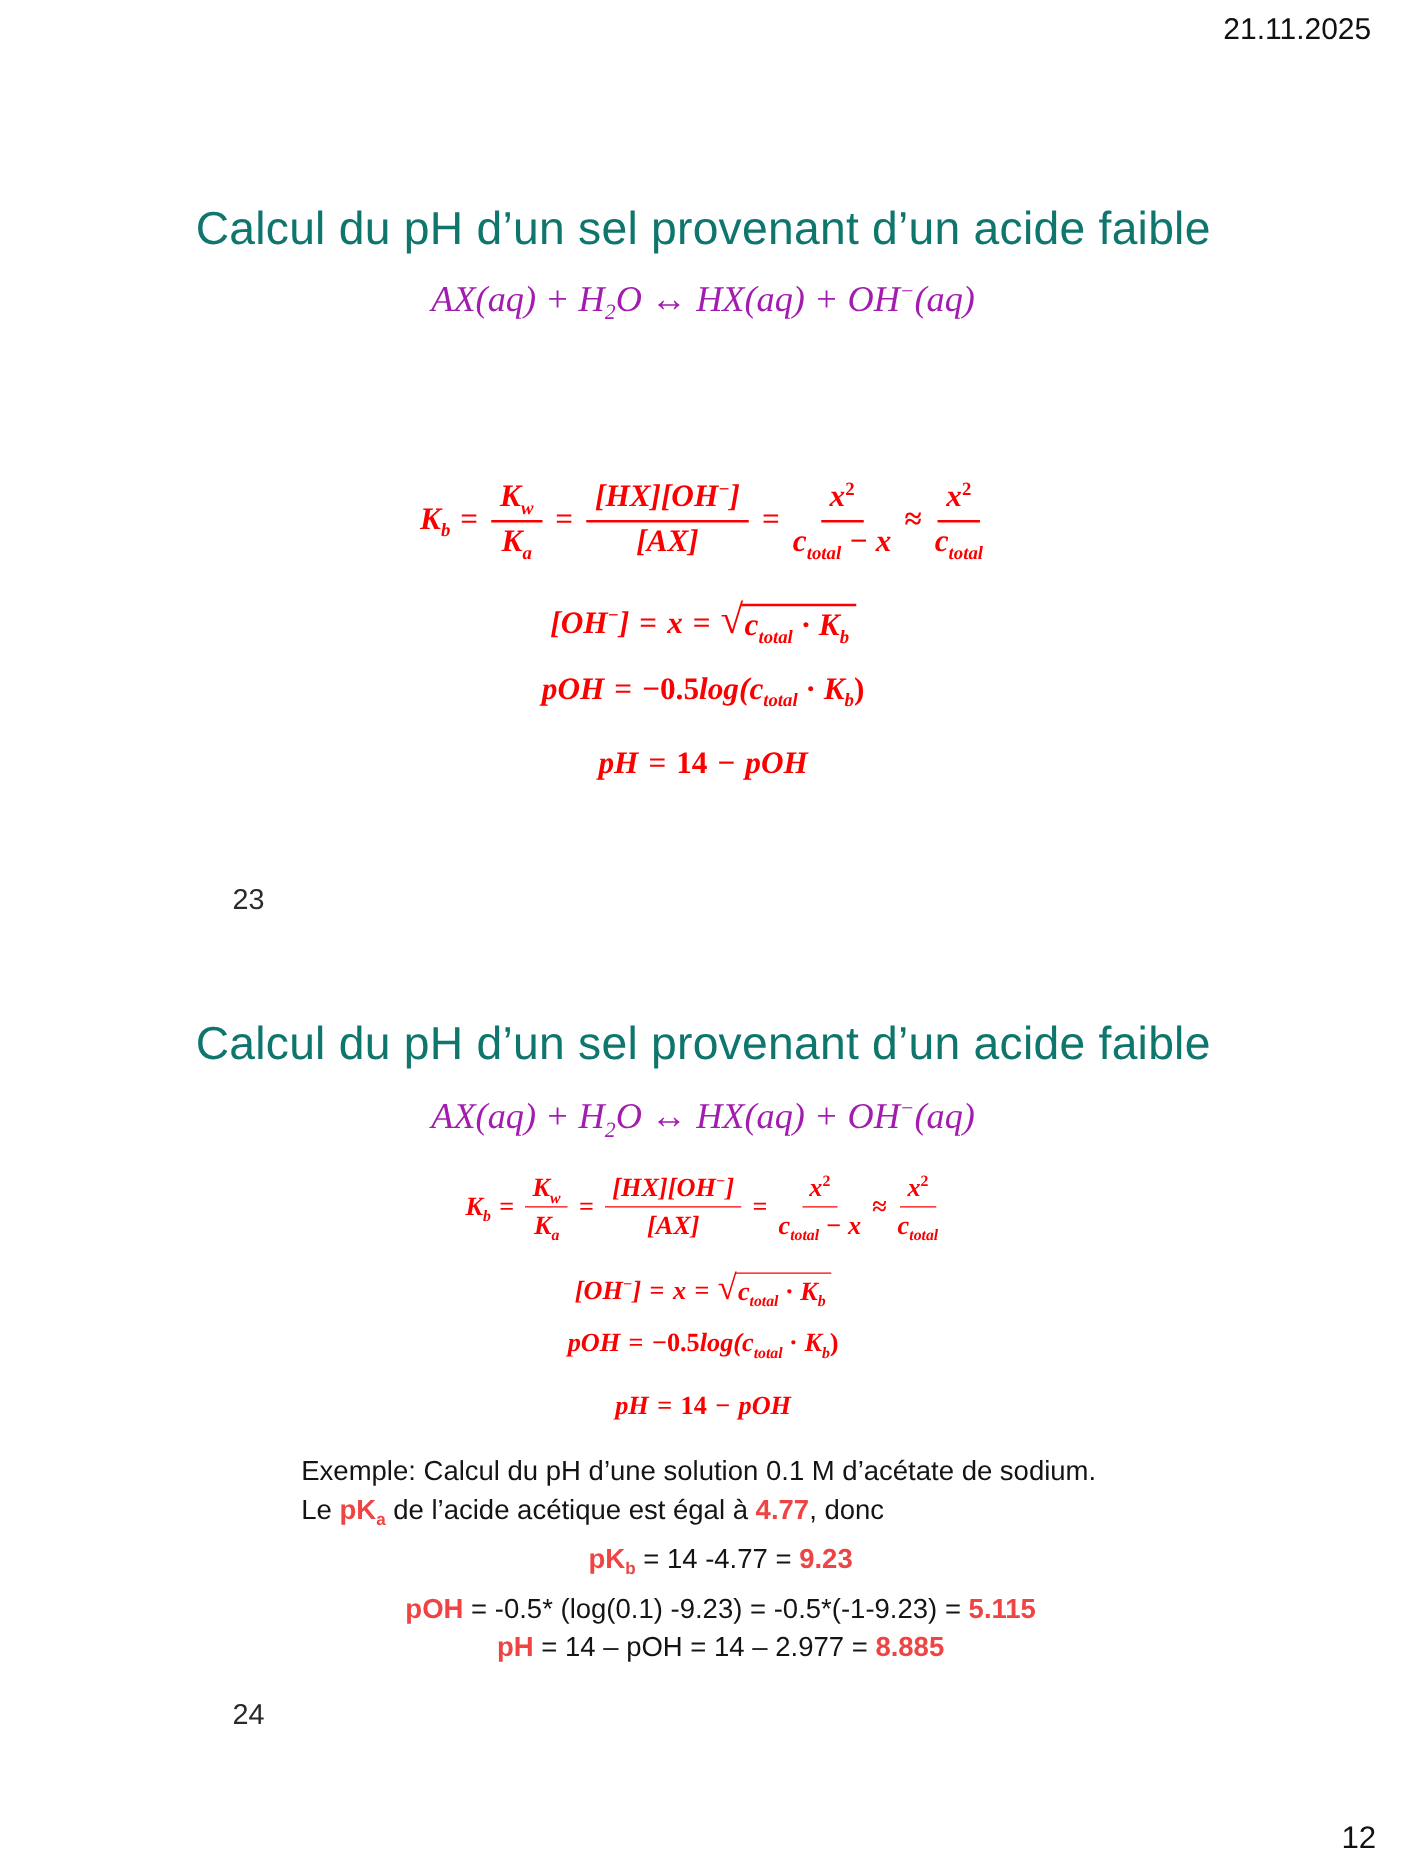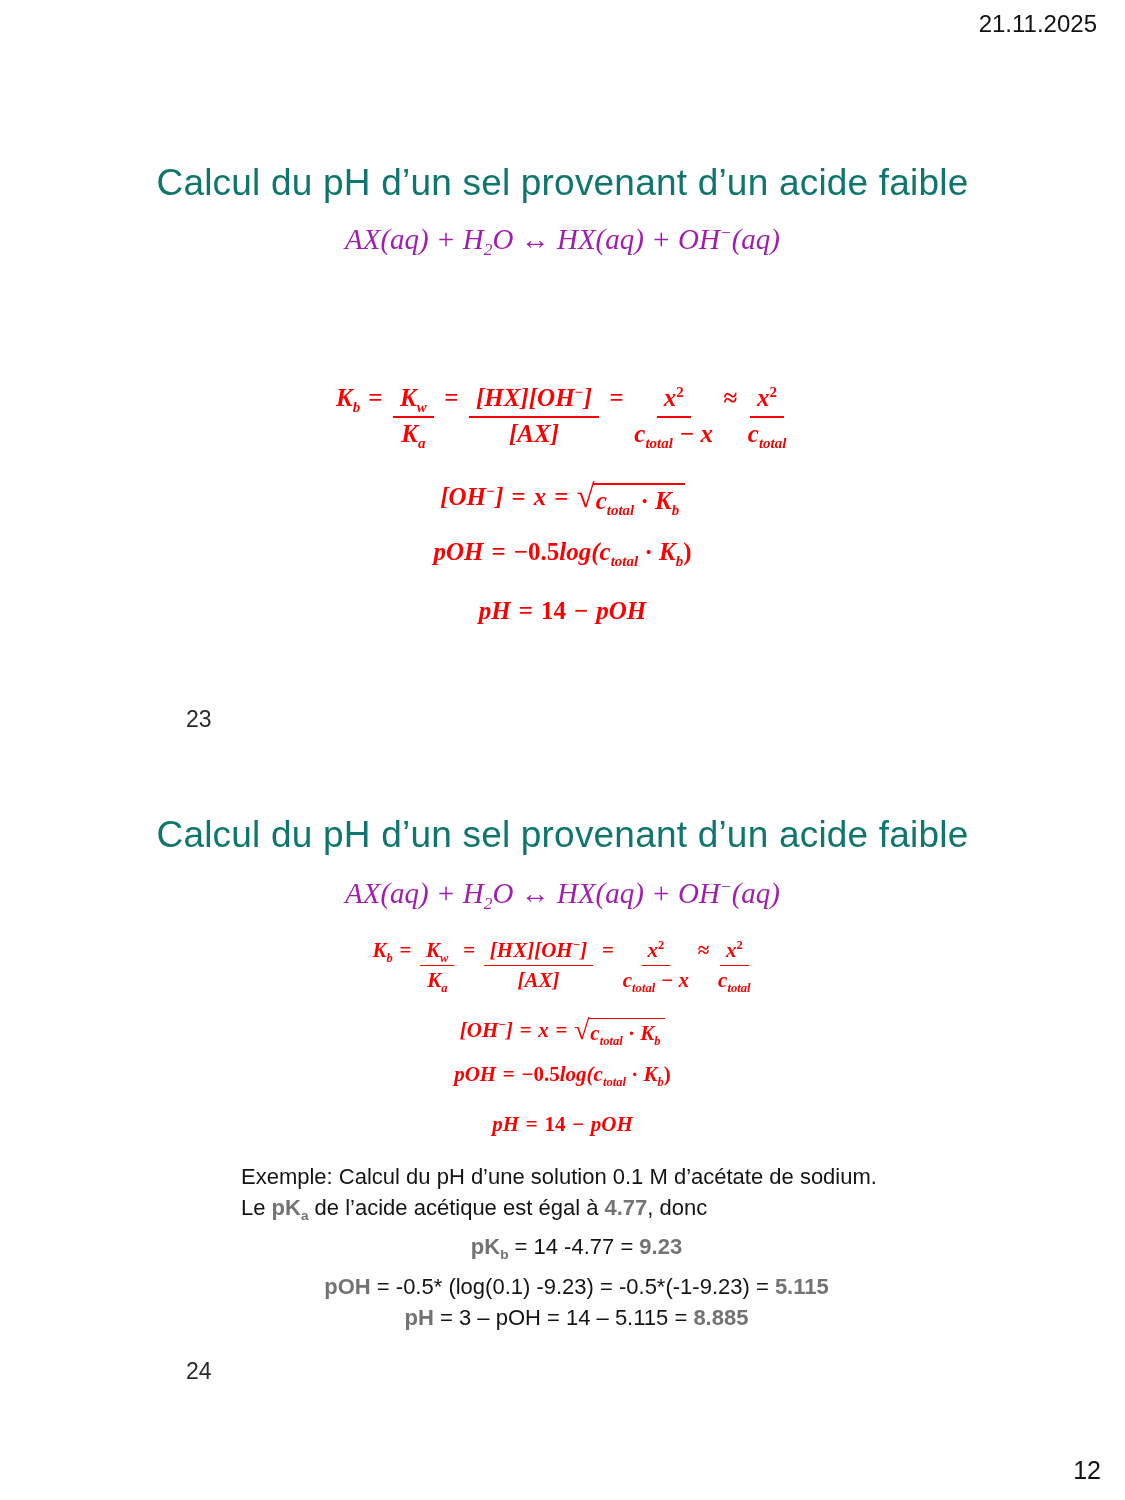--- a/index.html
+++ b/index.html
@@ -38,21 +38,21 @@
     text-align:center;
     font-family:"Liberation Serif", serif;
     font-style:italic; color:#a21caf;
   }
   #slide1 .reaction { font-size:29px; margin-top:22px; }
   #slide2 .reaction { font-size:29px; margin-top:24px; }
   .reaction sub, .reaction sup { font-size:60%; font-style:italic; }
 
   
   .eq {
-    display:flex; justify-content:center; align-items:flex-start;
+    display:flex; justify-content:center; align-items:center;
     font-family:"Liberation Serif", serif;
     font-weight:bold; font-style:italic;
     color:#fb0000; gap:0.32em; line-height:1.15;
   }
   .eq .up, .eq .op { font-style:italic; }
   .eq .op { font-style:normal; }
   .eq .up { font-style:normal; }
   .eq sub, .eq sup { font-size:60%; line-height:0; }
   .frac { display:inline-flex; flex-direction:column; align-items:center; margin:0 .1em; }
   .frac .num { padding:0 .28em .1em; border-bottom:.085em solid currentColor; }
@@ -70,21 +70,21 @@
   #slide2 .eq { font-size:21px; }
   #slide2 .eq-kb  { margin-top:24px; }
   #slide2 .eq-oh  { margin-top:26px; }
   #slide2 .eq-poh { margin-top:16px; }
   #slide2 .eq-ph  { margin-top:26px; }
 
   
   .example { margin-top:25px; font-size:22px; line-height:31px; color:#141414; }
   .ex-left { text-align:left; padding-left:225px;margin-left:16px; }
   .ex-center { text-align:center;margin-left:28px; }
-  .redb { color:#737373; font-weight:bold; }
+  .redb { color:#ef4444; font-weight:bold; }
   .example sub { font-size:62%; }
 </style>
 </head>
 <body>
 
 <div class="date">21.11.2025</div>
 
 <div class="slide" id="slide1">
   <div class="title">Calcul du pH d’un sel provenant d’un acide faible</div>
 
@@ -193,18 +193,18 @@
     <span class="up">14</span>
     <span class="op">−</span>
     <span>pOH</span>
   </div>
 
   <div class="example">
     <div class="ex-left"><span>Exemple: Calcul du pH d’une solution 0.1 M d’acétate de sodium.</span></div>
     <div class="ex-left"><span>Le </span><span class="redb"><span>pK</span><sub>a</sub></span><span> de l’acide acétique est égal à </span><span class="redb">4.77</span><span>, donc</span></div>
     <div class="ex-center"><span class="redb"><span>pK</span><sub>b</sub></span><span> = 14 -4.77 = </span><span class="redb">9.23</span></div>
     <div class="ex-center"><span class="redb">pOH</span><span> = -0.5* (log(0.1) -9.23) = -0.5*(-1-9.23) = </span><span class="redb">5.115</span></div>
-    <div class="ex-center"><span class="redb">pH</span><span> = 3 – pOH = 14 – 5.115 = </span><span class="redb">8.885</span></div>
+    <div class="ex-center"><span class="redb">pH</span><span> = 14 – pOH = 14 – 2.977 = </span><span class="redb">8.885</span></div>
   </div>
 </div>
 <div class="slide-num" id="num24">24</div>
 
 <div class="page-num">12</div>
 
 </body></html>

